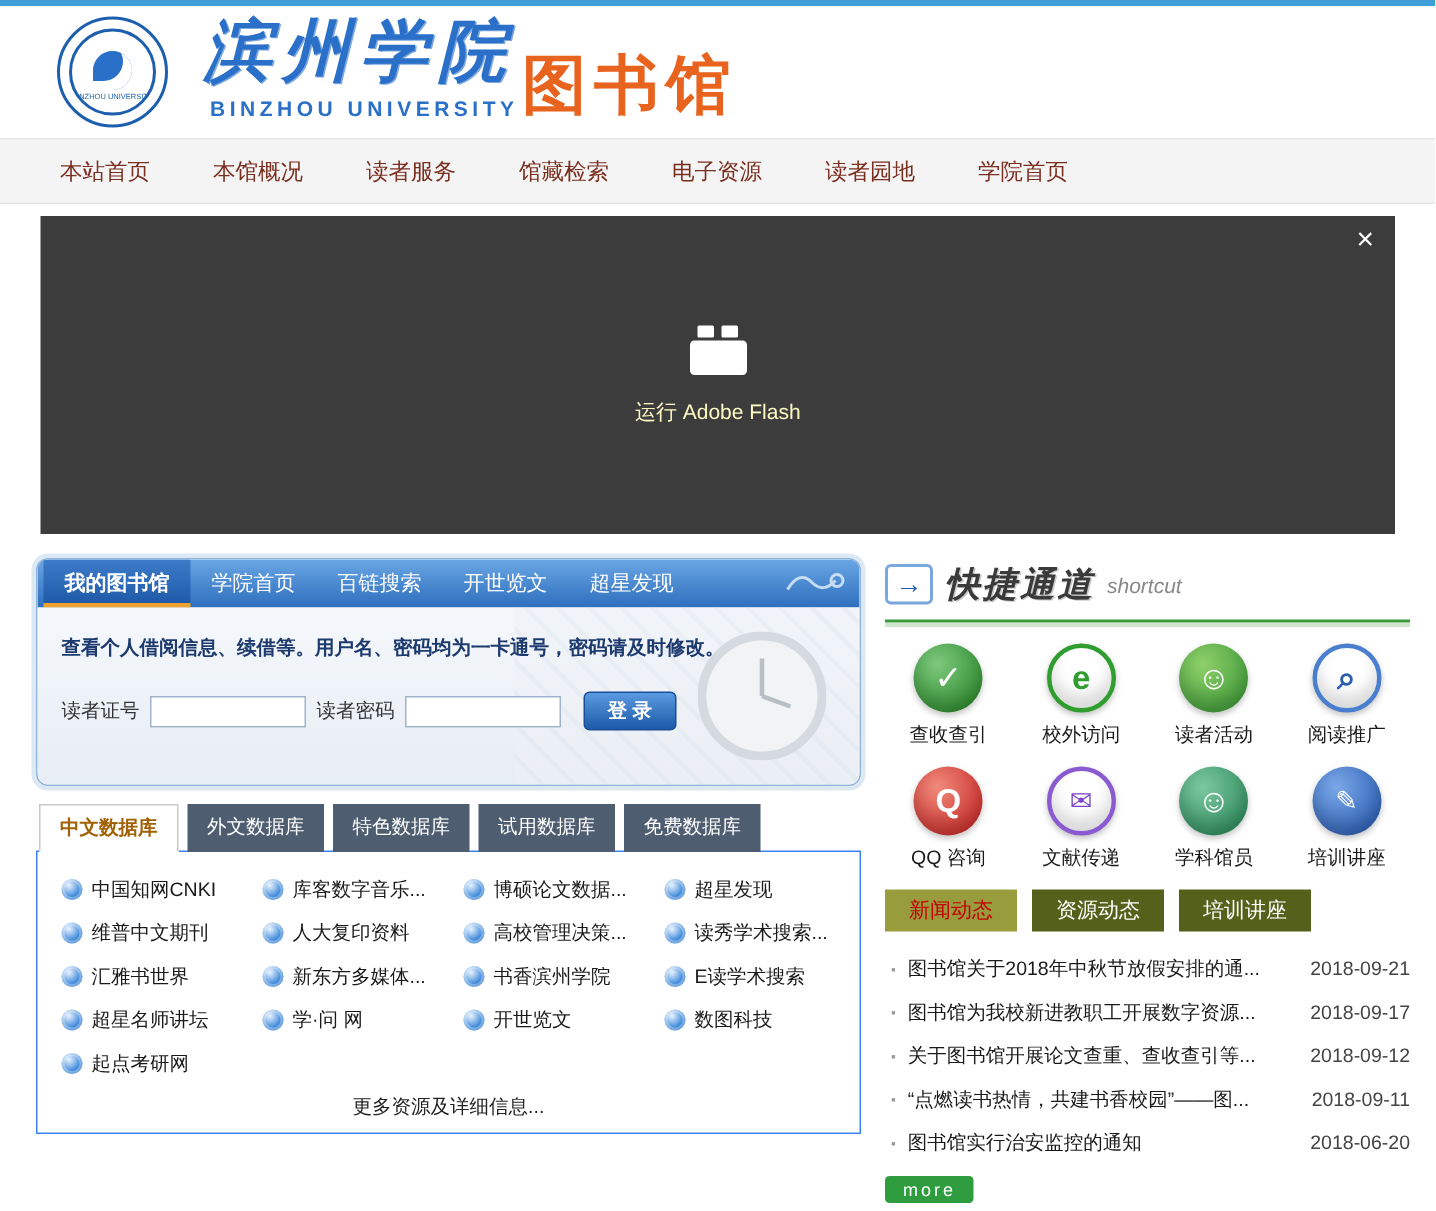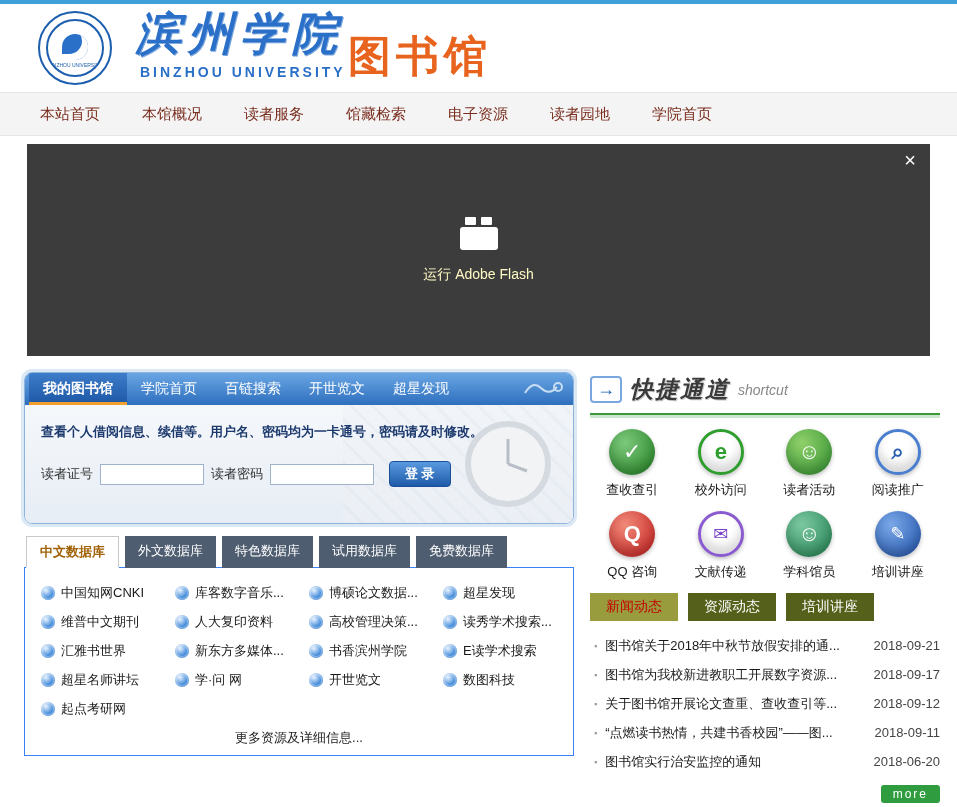--- a/index.html
+++ b/index.html
@@ -98,21 +98,21 @@
   .sc-label { font-size:13px; color:#1a1a1a; }
 
   
   .news-tabs { display:flex; gap:10px; margin:2px 0 10px; }
   .news-tab { padding:5px 16px; font-size:14px; font-weight:normal; color:#fff; background:#55601a; cursor:pointer; white-space:nowrap; }
   .news-tab.active { background:#999c3d; color:#c40000; }
   .news-row { display:flex; align-items:center; height:29px; font-size:13px; color:#1a1a1a; cursor:pointer; }
   .news-bullet { color:#999; margin:0 8px 0 4px; font-size:9px; }
   .news-title { flex:1; white-space:nowrap; overflow:hidden; }
   .news-date { color:#444; margin-left:20px; flex:0 0 auto; }
-  .news-more-row { text-align:right; margin-top:8px; }
+  .news-more-row { text-align:left; margin-top:8px; }
   .more-btn { display:inline-block; background:#2f9d3f; color:#fff; font-size:12px; letter-spacing:2px;
     padding:2px 12px; border-radius:3px; cursor:pointer; }
 </style>
 </head>
 <body>
 
 <div class="page">
   <div class="top-line"></div>
 
   <header class="header">

